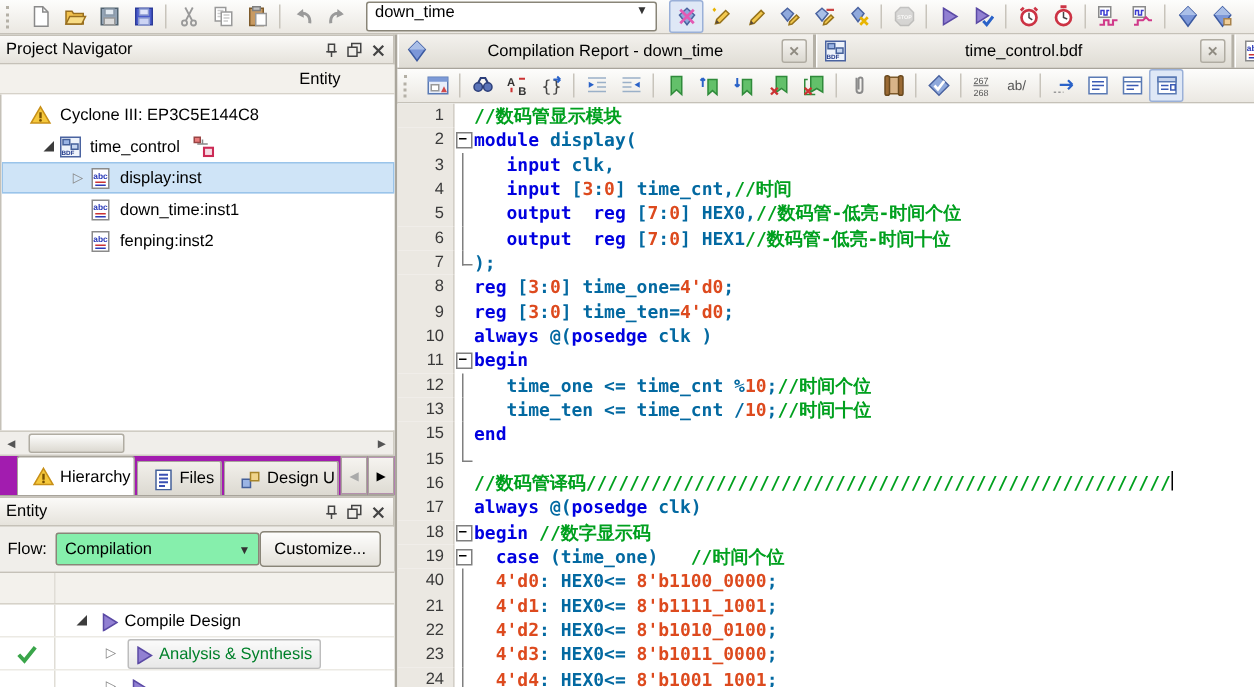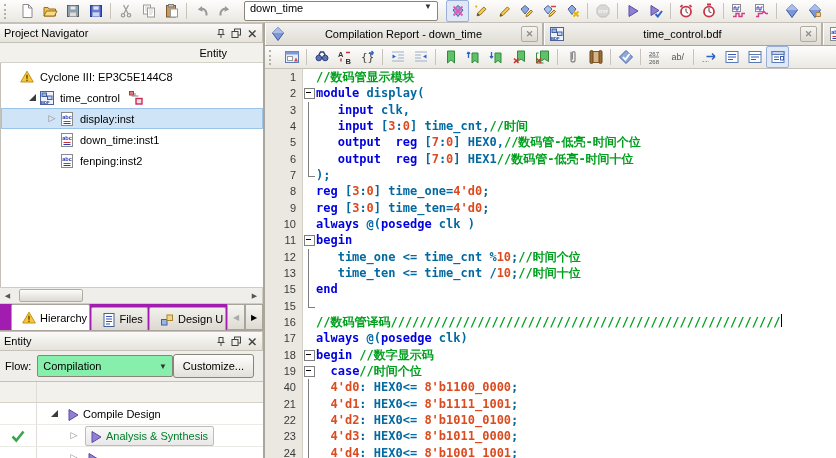--- a/index.html
+++ b/index.html
@@ -831,21 +831,21 @@
           <div class="cline"><span class="lnum">9</span><span class="fold"></span><span class="kw">reg</span><span class="pl"> [</span><span class="num">3</span><span class="pl">:</span><span class="num">0</span><span class="pl">] time_ten=</span><span class="num">4'd0</span><span class="pl">;</span></div>
           <div class="cline"><span class="lnum">10</span><span class="fold"></span><span class="kw">always</span><span class="pl"> @(</span><span class="kw">posedge</span><span class="pl"> clk )</span></div>
           <div class="cline"><span class="lnum">11</span><span class="fold"><span class="fbox"></span></span><span class="kw">begin</span></div>
           <div class="cline"><span class="lnum">12</span><span class="fold"><span class="fline"></span></span><span class="pl">   time_one &lt;= time_cnt %</span><span class="num">10</span><span class="pl">;</span><span class="com">//时间个位</span></div>
           <div class="cline"><span class="lnum">13</span><span class="fold"><span class="fline"></span></span><span class="pl">   time_ten &lt;= time_cnt /</span><span class="num">10</span><span class="pl">;</span><span class="com">//时间十位</span></div>
           <div class="cline"><span class="lnum">15</span><span class="fold"><span class="fline"></span></span><span class="kw">end</span></div>
           <div class="cline"><span class="lnum">15</span><span class="fold"><span class="fcorner"></span></span></div>
           <div class="cline"><span class="lnum">16</span><span class="fold"></span><span class="com">//数码管译码//////////////////////////////////////////////////////</span><span class="caret"></span></div>
           <div class="cline"><span class="lnum">17</span><span class="fold"></span><span class="kw">always</span><span class="pl"> @(</span><span class="kw">posedge</span><span class="pl"> clk)</span></div>
           <div class="cline"><span class="lnum">18</span><span class="fold"><span class="fbox"></span></span><span class="kw">begin</span><span class="pl"> </span><span class="com">//数字显示码</span></div>
-          <div class="cline"><span class="lnum">19</span><span class="fold"><span class="fbox"></span></span><span class="pl">  </span><span class="kw">case</span><span class="com">//时间个位</span></div>
+          <div class="cline"><span class="lnum">19</span><span class="fold"><span class="fbox"></span></span><span class="pl">  </span><span class="kw">case</span><span class="pl"> (time_one)   </span><span class="com">//时间个位</span></div>
           <div class="cline"><span class="lnum">40</span><span class="fold"><span class="fline"></span></span><span class="pl">  </span><span class="num">4'd0</span><span class="pl">: HEX0&lt;= </span><span class="num">8'b1100_0000</span><span class="pl">;</span></div>
           <div class="cline"><span class="lnum">21</span><span class="fold"><span class="fline"></span></span><span class="pl">  </span><span class="num">4'd1</span><span class="pl">: HEX0&lt;= </span><span class="num">8'b1111_1001</span><span class="pl">;</span></div>
           <div class="cline"><span class="lnum">22</span><span class="fold"><span class="fline"></span></span><span class="pl">  </span><span class="num">4'd2</span><span class="pl">: HEX0&lt;= </span><span class="num">8'b1010_0100</span><span class="pl">;</span></div>
           <div class="cline"><span class="lnum">23</span><span class="fold"><span class="fline"></span></span><span class="pl">  </span><span class="num">4'd3</span><span class="pl">: HEX0&lt;= </span><span class="num">8'b1011_0000</span><span class="pl">;</span></div>
           <div class="cline"><span class="lnum">24</span><span class="fold"><span class="fline"></span></span><span class="pl">  </span><span class="num">4'd4</span><span class="pl">: HEX0&lt;= </span><span class="num">8'b1001_1001</span><span class="pl">;</span></div>
         </div>
     </div>
   </div>
 </div>
 

